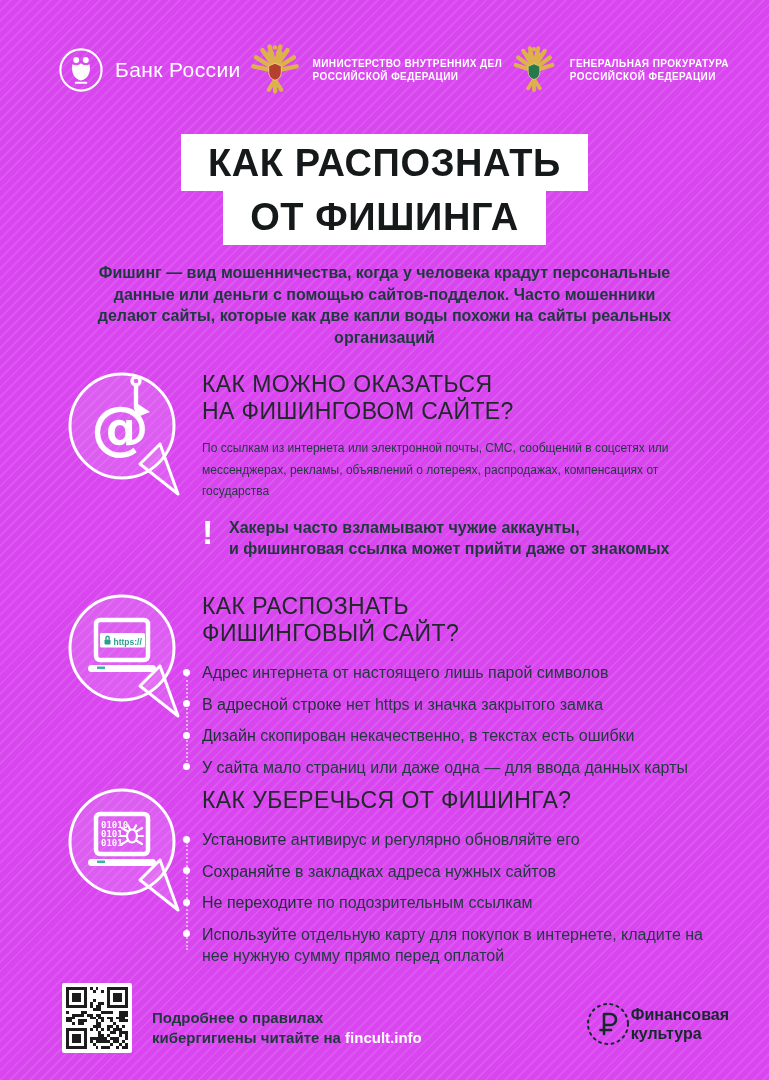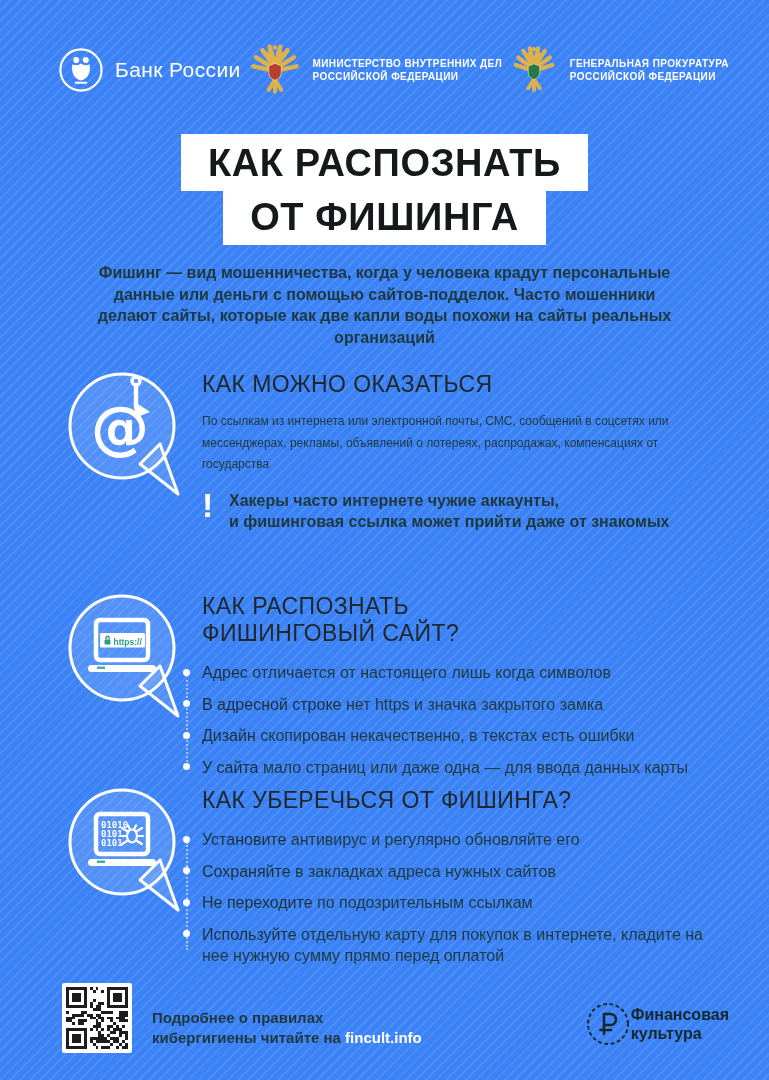--- a/index.html
+++ b/index.html
@@ -1,16 +1,16 @@
 <!DOCTYPE html>
 <html><head>
 <meta charset="utf-8">
 <style>
   html,body{margin:0;padding:0;background:#2fae9c;}
-  .poster{position:relative;width:769px;height:1080px;background:#3b82f6;overflow:hidden;
+  .poster{position:relative;width:769px;height:1080px;background:#d946ef;overflow:hidden;
           font-family:"Liberation Sans",sans-serif;}
   .poster::before{content:"";position:absolute;inset:0;z-index:0;pointer-events:none;
           background:repeating-linear-gradient(135deg, rgba(255,255,255,.09) 0 2px, transparent 2px 7px);}
 
   
   .hdr{position:absolute;top:42px;left:58px;right:40px;display:flex;align-items:center;
        justify-content:space-between;z-index:1;color:#fff;}
   .logo{display:flex;align-items:center;gap:11px;}
   .bank-label{font-size:21px;font-weight:400;letter-spacing:.4px;white-space:nowrap;}
   .gov-label{font-size:10px;font-weight:700;letter-spacing:.4px;line-height:1.32;text-transform:uppercase;}
@@ -142,27 +142,27 @@
     <svg class="bubble" width="124" height="130" viewBox="0 0 124 130">
       <path class="bfill" d="M78 96 L116 126 L98 76 Z" stroke-linejoin="round"></path>
       <circle class="bfill" cx="60" cy="58" r="52"></circle>
       <text x="58" y="80" text-anchor="middle" font-family="DejaVu Sans, sans-serif" font-size="58" font-weight="bold" fill="#fff">@</text>
       <circle cx="74" cy="13" r="4" fill="none" stroke="#fff" stroke-width="3.4"></circle>
       <line x1="74" y1="17" x2="74" y2="40" stroke="#fff" stroke-width="4.4" stroke-linecap="round"></line>
       <path d="M73 34 L88 44 L73 50 Z" fill="#fff"></path>
     </svg>
     <div class="content">
       <h2>
-        <span>КАК МОЖНО ОКАЗАТЬСЯ</span><br>
+        <span>КАК МОЖНО ОКАЗАТЬСЯ</span><br><span>НА ФИШИНГОВОМ САЙТЕ?</span>
       </h2>
       <p class="body-text">По ссылкам из интернета или электронной почты, СМС, сообщений в соцсетях или мессенджерах, рекламы, объявлений о лотереях, распродажах, компенсациях от государства</p>
       <div class="warning">
         <span class="mark">!</span>
         <p>
-          <span>Хакеры часто интернете чужие аккаунты,</span><br><span>и фишинговая ссылка может прийти даже от знакомых</span>
+          <span>Хакеры часто взламывают чужие аккаунты,</span><br><span>и фишинговая ссылка может прийти даже от знакомых</span>
         </p>
       </div>
     </div>
   </section>
 
   <section class="sec" style="top:590px">
     <svg class="bubble" width="124" height="130" viewBox="0 0 124 130">
       <path class="bfill" d="M78 96 L116 126 L98 76 Z" stroke-linejoin="round"></path>
       <circle class="bfill" cx="60" cy="58" r="52"></circle>
       <rect x="34" y="30" width="52" height="40" rx="4" fill="none" stroke="#fff" stroke-width="4.5"></rect>
@@ -171,21 +171,21 @@
       <path d="M44 49.5 v-1.6 a1.6 1.6 0 0 1 3.2 0 v1.6" fill="none" stroke="#2b9f8f" stroke-width="1.4"></path>
       <text x="51.5" y="54.8" font-size="8.5" font-weight="bold" fill="#2b9f8f">https://</text>
       <rect x="26" y="75" width="68" height="7" rx="3.5" fill="#fff"></rect>
       <rect x="35" y="76.5" width="8" height="2.5" fill="#3db4a3"></rect>
     </svg>
     <div class="content">
       <h2>
         <span>КАК РАСПОЗНАТЬ</span><br><span>ФИШИНГОВЫЙ САЙТ?</span>
       </h2>
       <ul class="bullets">
-        <li><strong>Адрес</strong> <span>отличается от настоящего лишь когда символов</span></li>
+        <li><strong>Адрес</strong> <span>интернета от настоящего лишь парой символов</span></li>
         <li><strong>В адресной строке</strong> <span>нет https и значка закрытого замка</span></li>
         <li><strong>Дизайн</strong> <span>скопирован некачественно, в текстах есть ошибки</span></li>
         <li><strong>У сайта</strong> <span>мало страниц или даже одна — для ввода данных карты</span></li>
       </ul>
     </div>
   </section>
 
   <section class="sec" style="top:784px">
     <svg class="bubble" width="124" height="130" viewBox="0 0 124 130">
       <path class="bfill" d="M78 96 L116 126 L98 76 Z" stroke-linejoin="round"></path>

